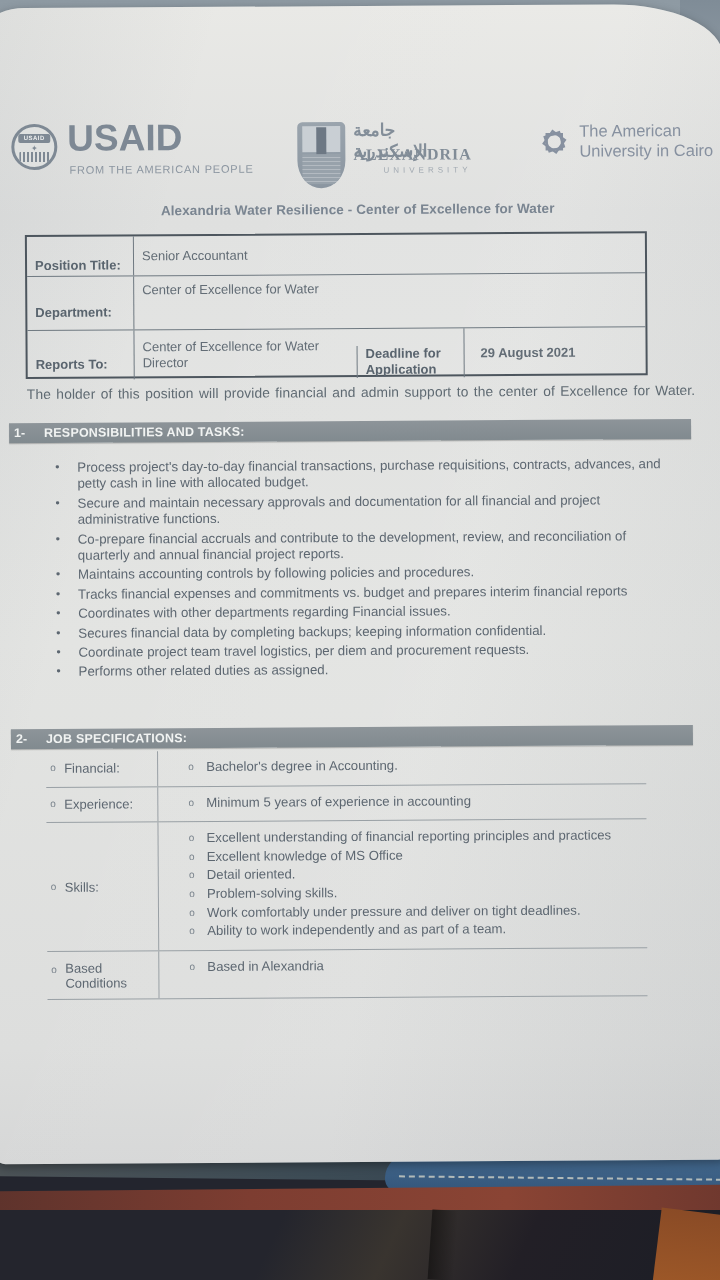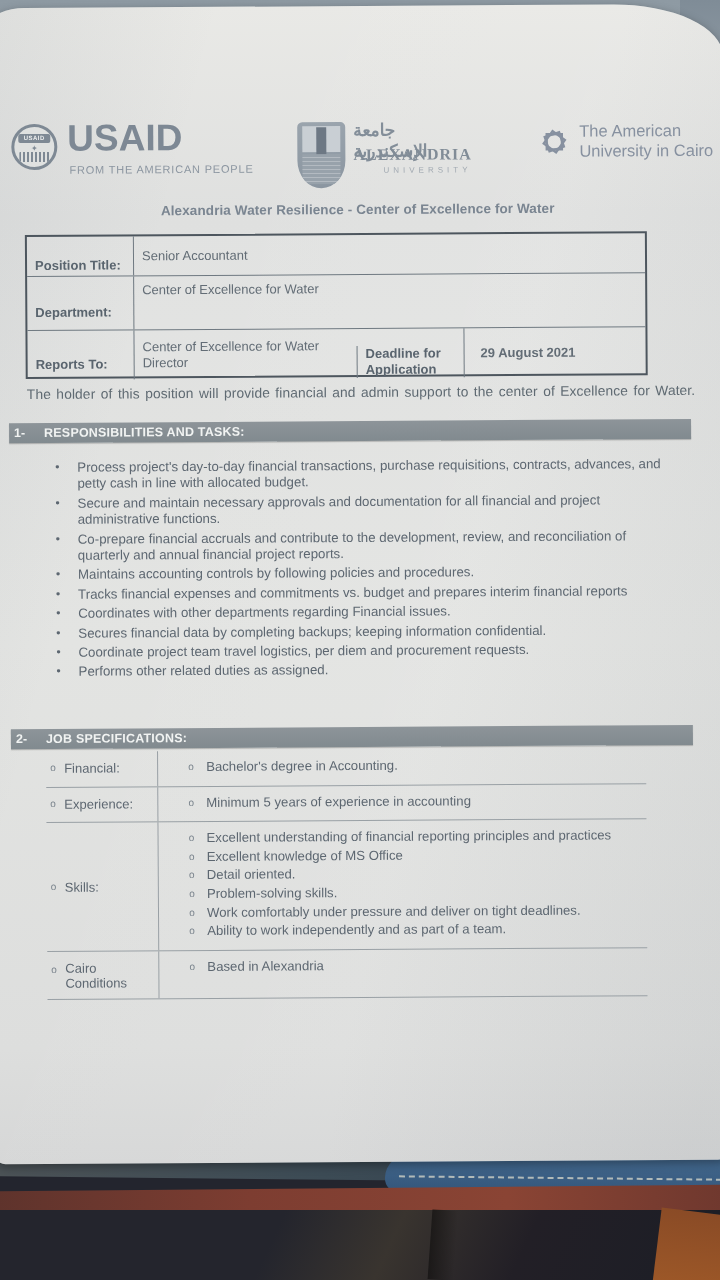--- a/index.html
+++ b/index.html
@@ -304,21 +304,21 @@
             <div class="li">
               <span class="li-bullet">o</span>
               <span class="li-text">Ability to work independently and as part of a team.</span>
             </div>
           </div>
       </div>
       <div class="spec-row row-work">
         <div class="spec-label-cell">
           <div class="spec-label">
             <span class="lb">o</span>
-            <span>Cairo Conditions</span>
+            <span>Based Conditions</span>
           </div>
         </div>
         <div class="spec-items">
             <div class="li">
               <span class="li-bullet">o</span>
               <span class="li-text">Based in Alexandria</span>
             </div>
           </div>
       </div>
     </div>

